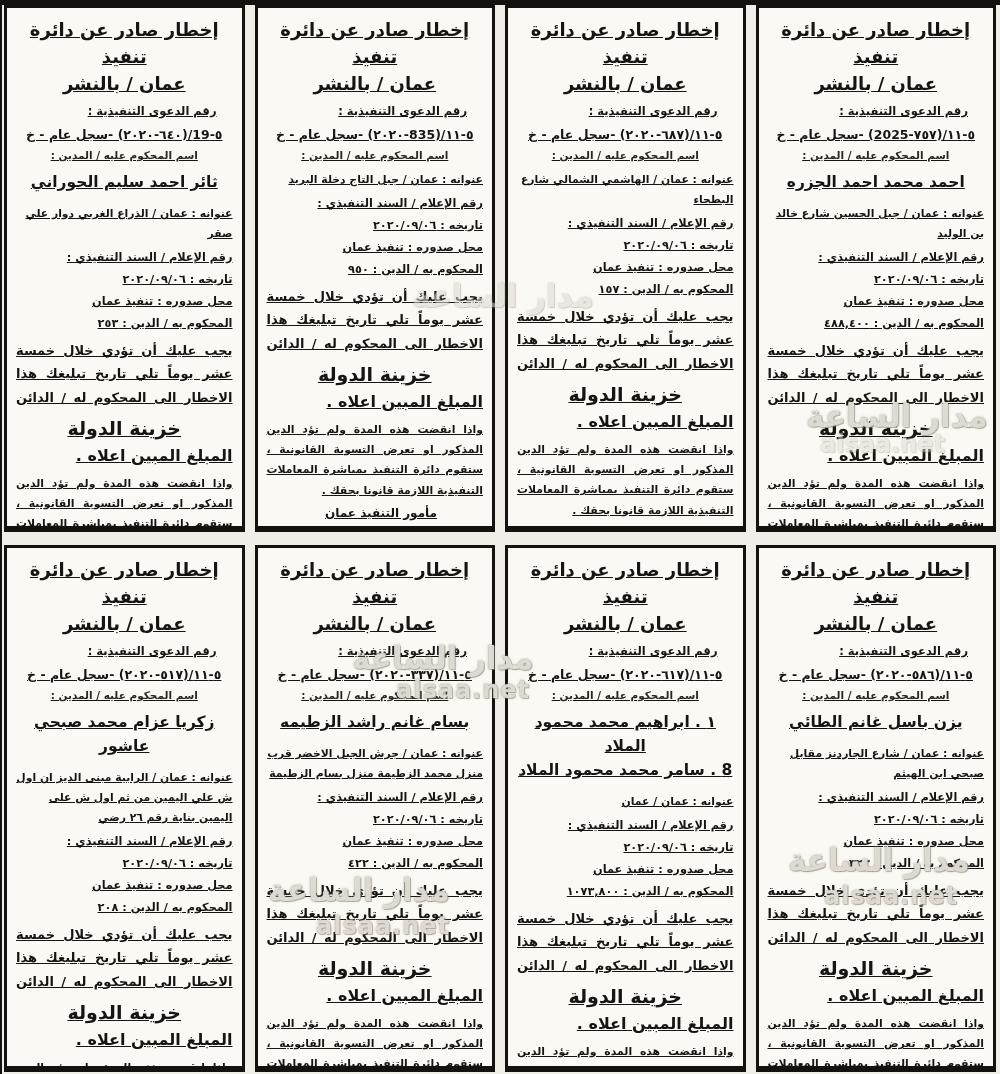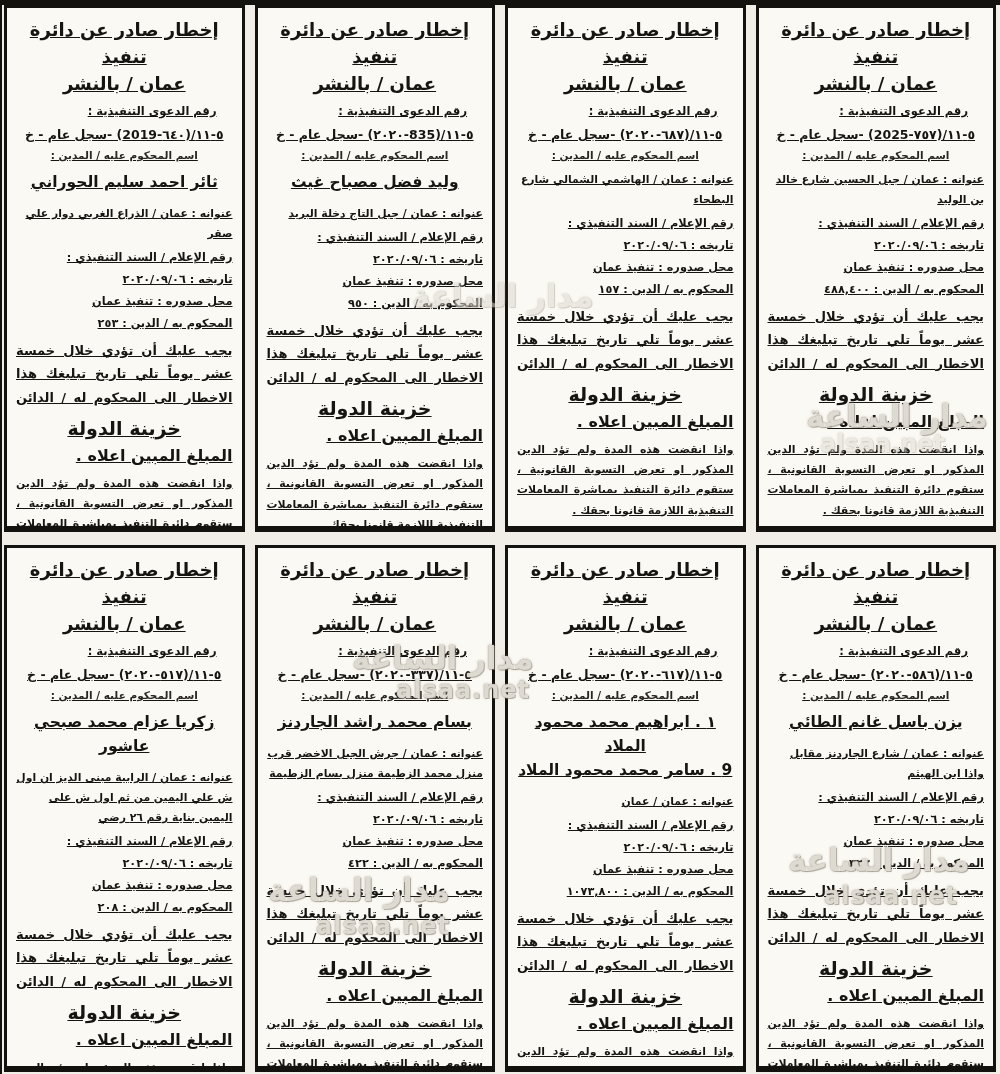--- a/index.html
+++ b/index.html
@@ -72,20 +72,23 @@
 
 <div class="grid">
     <div class="notice">
     <div class="notice-title">
       <div>إخطار صادر عن دائرة تنفيذ</div>
       <div>عمان / بالنشر</div>
     </div>
     <div class="lbl case-label">رقم الدعوى التنفيذية :</div>
     <div class="case-number">٥-١١/(٧٥٧-2025) -سجل عام - خ</div>
     <div class="debtor-label">اسم المحكوم عليه / المدين :</div>
+    <div class="debtor-names">
+        <div class="debtor-name">احمد محمد احمد الجزره</div>
+      </div>
     <div class="address-line">عنوانه : عمان / جبل الحسين شارع خالد بن الوليد</div>
     <div class="doc-label">رقم الإعلام / السند التنفيذي :</div>
     <div class="date-line">تاريخه : ٢٠٢٠/٠٩/٠٦</div>
     <div class="place-line">محل صدوره : تنفيذ عمان</div>
     <div class="amount-line"><span>المحكوم به / الدين : </span><span>٤٨٨,٤٠٠</span></div>
     <div class="duty-paragraph">يجب عليك أن تؤدي خلال خمسة عشر يوماً تلي تاريخ تبليغك هذا الاخطار الى المحكوم له / الدائن</div>
     <div class="treasury-name">خزينة الدولة</div>
     <div class="amount-note">المبلغ المبين اعلاه .</div>
     <div class="expiry-paragraph">واذا انقضت هذه المدة ولم تؤد الدين المذكور او تعرض التسوية القانونية ، ستقوم دائرة التنفيذ بمباشرة المعاملات التنفيذية اللازمة قانونا بحقك .</div>
 
@@ -110,41 +113,38 @@
 
   </div>
     <div class="notice">
     <div class="notice-title">
       <div>إخطار صادر عن دائرة تنفيذ</div>
       <div>عمان / بالنشر</div>
     </div>
     <div class="lbl case-label">رقم الدعوى التنفيذية :</div>
     <div class="case-number">٥-١١/(835-٢٠٢٠) -سجل عام - خ</div>
     <div class="debtor-label">اسم المحكوم عليه / المدين :</div>
-    <div class="debtor-names">
-        <div class="debtor-name">وليد فضل مصباح غيث</div>
-      </div>
     <div class="address-line">عنوانه : عمان / جبل التاج دخلة البريد</div>
     <div class="doc-label">رقم الإعلام / السند التنفيذي :</div>
     <div class="date-line">تاريخه : ٢٠٢٠/٠٩/٠٦</div>
     <div class="place-line">محل صدوره : تنفيذ عمان</div>
     <div class="amount-line"><span>المحكوم به / الدين : </span><span>٩٥٠</span></div>
     <div class="duty-paragraph">يجب عليك أن تؤدي خلال خمسة عشر يوماً تلي تاريخ تبليغك هذا الاخطار الى المحكوم له / الدائن</div>
     <div class="treasury-name">خزينة الدولة</div>
     <div class="amount-note">المبلغ المبين اعلاه .</div>
     <div class="expiry-paragraph">واذا انقضت هذه المدة ولم تؤد الدين المذكور او تعرض التسوية القانونية ، ستقوم دائرة التنفيذ بمباشرة المعاملات التنفيذية اللازمة قانونا بحقك .</div>
     <div class="officer-signature">مأمور التنفيذ عمان</div>
   </div>
     <div class="notice">
     <div class="notice-title">
       <div>إخطار صادر عن دائرة تنفيذ</div>
       <div>عمان / بالنشر</div>
     </div>
     <div class="lbl case-label">رقم الدعوى التنفيذية :</div>
-    <div class="case-number">٥-١١/(٦٤٠-2019) -سجل عام - خ</div>
+    <div class="case-number">٥-19/(٦٤٠-٢٠٢٠) -سجل عام - خ</div>
     <div class="debtor-label">اسم المحكوم عليه / المدين :</div>
     <div class="debtor-names">
         <div class="debtor-name">ثائر احمد سليم الحوراني</div>
       </div>
     <div class="address-line">عنوانه : عمان / الذراع الغربي دوار علي صقر</div>
     <div class="doc-label">رقم الإعلام / السند التنفيذي :</div>
     <div class="date-line">تاريخه : ٢٠٢٠/٠٩/٠٦</div>
     <div class="place-line">محل صدوره : تنفيذ عمان</div>
     <div class="amount-line"><span>المحكوم به / الدين : </span><span>٢٥٣</span></div>
     <div class="duty-paragraph">يجب عليك أن تؤدي خلال خمسة عشر يوماً تلي تاريخ تبليغك هذا الاخطار الى المحكوم له / الدائن</div>
@@ -157,42 +157,42 @@
     <div class="notice-title">
       <div>إخطار صادر عن دائرة تنفيذ</div>
       <div>عمان / بالنشر</div>
     </div>
     <div class="lbl case-label">رقم الدعوى التنفيذية :</div>
     <div class="case-number">٥-١١/(٥٨٦-٢٠٢٠) -سجل عام - خ</div>
     <div class="debtor-label">اسم المحكوم عليه / المدين :</div>
     <div class="debtor-names">
         <div class="debtor-name">يزن باسل غانم الطائي</div>
       </div>
-    <div class="address-line">عنوانه : عمان / شارع الجاردنز مقابل واذا ابن الهيثم</div>
+    <div class="address-line">عنوانه : عمان / شارع الجاردنز مقابل صبحي ابن الهيثم</div>
     <div class="doc-label">رقم الإعلام / السند التنفيذي :</div>
     <div class="date-line">تاريخه : ٢٠٢٠/٠٩/٠٦</div>
     <div class="place-line">محل صدوره : تنفيذ عمان</div>
     <div class="amount-line"><span>المحكوم به / الدين : </span><span>٣٢٣</span></div>
     <div class="duty-paragraph">يجب عليك أن تؤدي خلال خمسة عشر يوماً تلي تاريخ تبليغك هذا الاخطار الى المحكوم له / الدائن</div>
     <div class="treasury-name">خزينة الدولة</div>
     <div class="amount-note">المبلغ المبين اعلاه .</div>
     <div class="expiry-paragraph">واذا انقضت هذه المدة ولم تؤد الدين المذكور او تعرض التسوية القانونية ، ستقوم دائرة التنفيذ بمباشرة المعاملات التنفيذية اللازمة قانونا بحقك .</div>
 
   </div>
     <div class="notice">
     <div class="notice-title">
       <div>إخطار صادر عن دائرة تنفيذ</div>
       <div>عمان / بالنشر</div>
     </div>
     <div class="lbl case-label">رقم الدعوى التنفيذية :</div>
     <div class="case-number">٥-١١/(٦١٧-٢٠٢٠) -سجل عام - خ</div>
     <div class="debtor-label">اسم المحكوم عليه / المدين :</div>
     <div class="debtor-names">
         <div class="debtor-name">١ . ابراهيم محمد محمود الملاد</div>
-        <div class="debtor-name">9 . سامر محمد محمود الملاد</div>
+        <div class="debtor-name">8 . سامر محمد محمود الملاد</div>
       </div>
     <div class="address-line">عنوانه : عمان / عمان</div>
     <div class="doc-label">رقم الإعلام / السند التنفيذي :</div>
     <div class="date-line">تاريخه : ٢٠٢٠/٠٩/٠٦</div>
     <div class="place-line">محل صدوره : تنفيذ عمان</div>
     <div class="amount-line"><span>المحكوم به / الدين : </span><span>١٠٧٣,٨٠٠</span></div>
     <div class="duty-paragraph">يجب عليك أن تؤدي خلال خمسة عشر يوماً تلي تاريخ تبليغك هذا الاخطار الى المحكوم له / الدائن</div>
     <div class="treasury-name">خزينة الدولة</div>
     <div class="amount-note">المبلغ المبين اعلاه .</div>
     <div class="expiry-paragraph">واذا انقضت هذه المدة ولم تؤد الدين المذكور او تعرض التسوية القانونية ، ستقوم دائرة التنفيذ بمباشرة المعاملات التنفيذية اللازمة قانونا بحقك .</div>
@@ -200,21 +200,21 @@
   </div>
     <div class="notice">
     <div class="notice-title">
       <div>إخطار صادر عن دائرة تنفيذ</div>
       <div>عمان / بالنشر</div>
     </div>
     <div class="lbl case-label">رقم الدعوى التنفيذية :</div>
     <div class="case-number">٥-١١/(٣٣٧-٢٠٢٠) -سجل عام - خ</div>
     <div class="debtor-label">اسم المحكوم عليه / المدين :</div>
     <div class="debtor-names">
-        <div class="debtor-name">بسام محمد راشد الجاردنز</div>
+        <div class="debtor-name">بسام غانم راشد الزطيمه</div>
       </div>
     <div class="address-line">عنوانه : عمان / جرش الجبل الاخضر قرب منزل محمد الزطيمة منزل بسام الزطيمة</div>
     <div class="doc-label">رقم الإعلام / السند التنفيذي :</div>
     <div class="date-line">تاريخه : ٢٠٢٠/٠٩/٠٦</div>
     <div class="place-line">محل صدوره : تنفيذ عمان</div>
     <div class="amount-line"><span>المحكوم به / الدين : </span><span>٤٢٢</span></div>
     <div class="duty-paragraph">يجب عليك أن تؤدي خلال خمسة عشر يوماً تلي تاريخ تبليغك هذا الاخطار الى المحكوم له / الدائن</div>
     <div class="treasury-name">خزينة الدولة</div>
     <div class="amount-note">المبلغ المبين اعلاه .</div>
     <div class="expiry-paragraph">واذا انقضت هذه المدة ولم تؤد الدين المذكور او تعرض التسوية القانونية ، ستقوم دائرة التنفيذ بمباشرة المعاملات التنفيذية اللازمة قانونا بحقك .</div>

